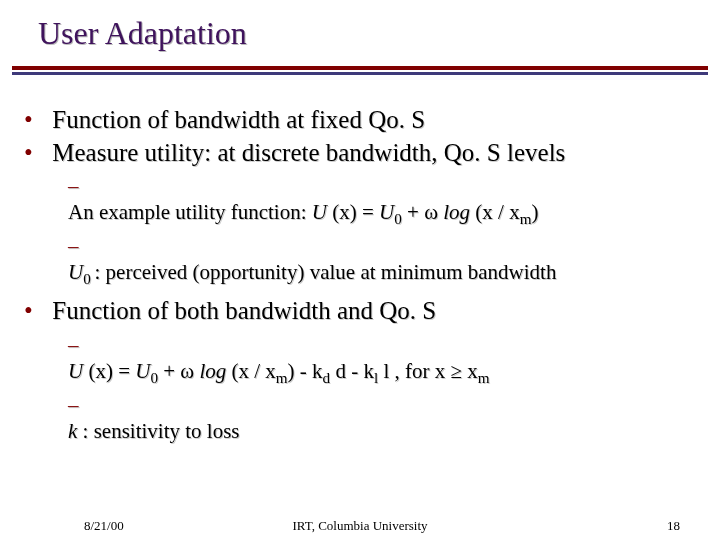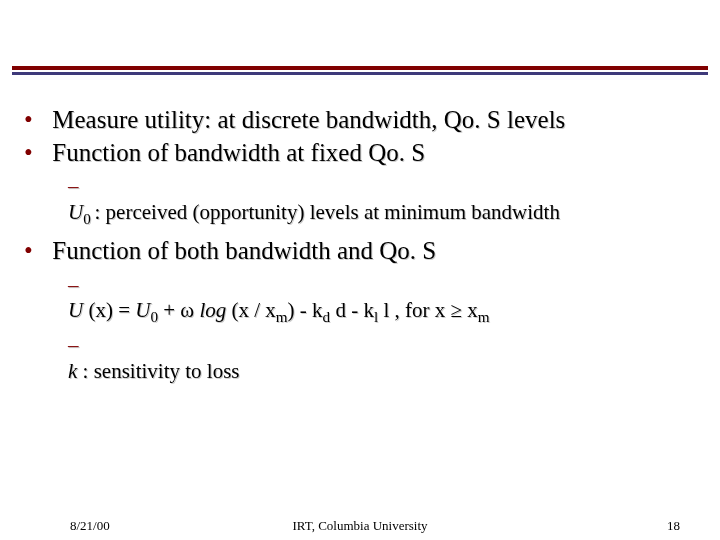--- a/index.html
+++ b/index.html
@@ -11,48 +11,55 @@
 .b1{padding-left:0;margin:0 0 2px 0}
 .b1 .dot{color:#800000;display:inline-block;width:22px;vertical-align:top}
 .b1 .txt{display:inline-block;width:640px;vertical-align:top;text-shadow:1px 1px 0 #ccc}
 .sub{margin:6px 0 6px 44px;font-size:21px;text-shadow:1px 1px 0 #ccc}
 .sub .dn{color:#800000;display:inline-block;width:18px;vertical-align:top}
 .sub .st{display:inline-block;width:610px;vertical-align:top}
 .it{font-style:italic}
 .s0{font-size:0.72em;vertical-align:sub}
 .omega{font-family:'Times New Roman',serif}
 .footer{position:absolute;left:0;right:0;bottom:22px;font-size:13px;color:#000}
-.fl{position:absolute;left:70px}
+.fl{position:absolute;left:84px}
 .fc{position:absolute;left:0;right:0;text-align:center}
 .fr{position:absolute;right:40px}
 </style>
 </head>
 <body>
 
 <div class="slide">
+  <div class="title">User Adaptation</div>
   <div class="rule"></div>
   <div class="rule2"></div>
 
   <div class="body">
 
     <div class="b1">
       <span class="dot">•</span>
-      <span class="txt">Measure utility: at discrete bandwidth, Qo. S levels</span>
+      <span class="txt">Function of bandwidth at fixed Qo. S</span>
     </div>
 
     <div class="b1">
       <span class="dot">•</span>
-      <span class="txt">Function of bandwidth at fixed Qo. S</span>
+      <span class="txt">Measure utility: at discrete bandwidth, Qo. S levels</span>
     </div>
-
 
     <div class="sub">
       <span class="dn">–</span>
       <span class="st">
-        <span class="it">U</span><span class="s0">0 </span><span>: perceived (opportunity) levels at minimum bandwidth</span>
+        <span>An example utility function: </span><span class="it">U </span><span>(x) = </span><span class="it">U</span><span class="s0">0</span><span> + </span><span class="omega">ω</span><span class="it"> log </span><span>(x / x</span><span class="s0">m</span><span>)</span>
+      </span>
+    </div>
+
+    <div class="sub">
+      <span class="dn">–</span>
+      <span class="st">
+        <span class="it">U</span><span class="s0">0 </span><span>: perceived (opportunity) value at minimum bandwidth</span>
       </span>
     </div>
 
 
     <div class="b1" style="margin-top:8px">
       <span class="dot">•</span>
       <span class="txt">Function of both bandwidth and Qo. S</span>
     </div>
 
     <div class="sub">

